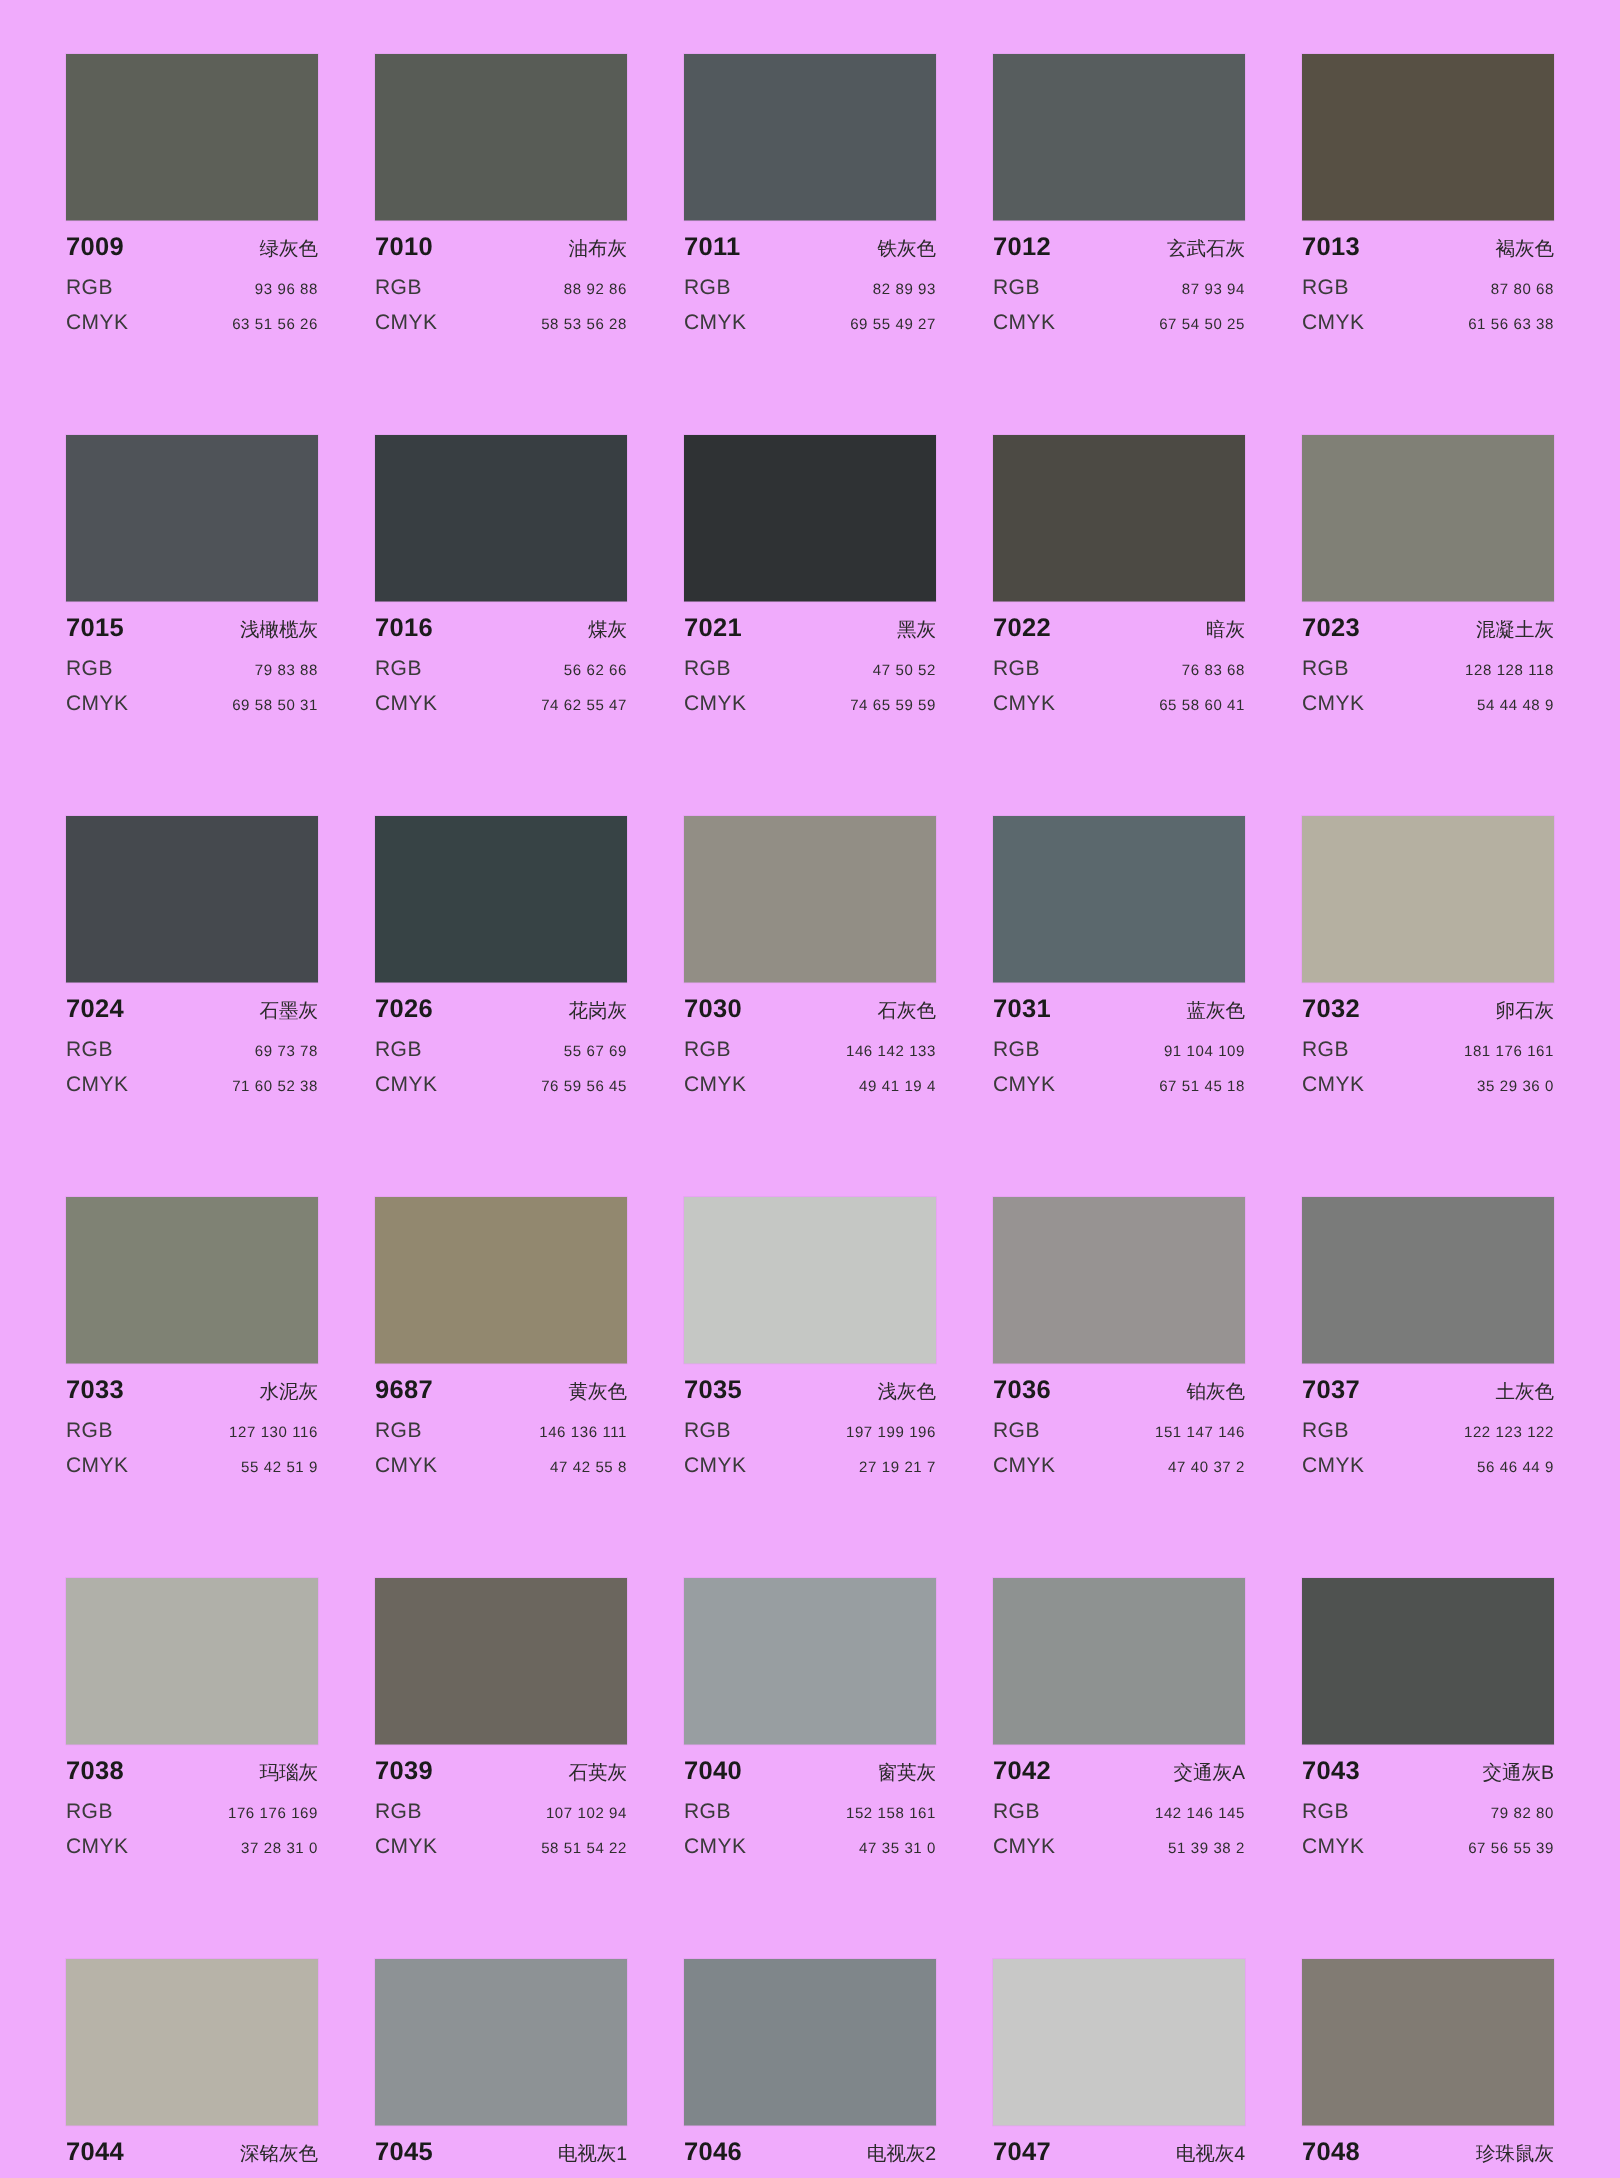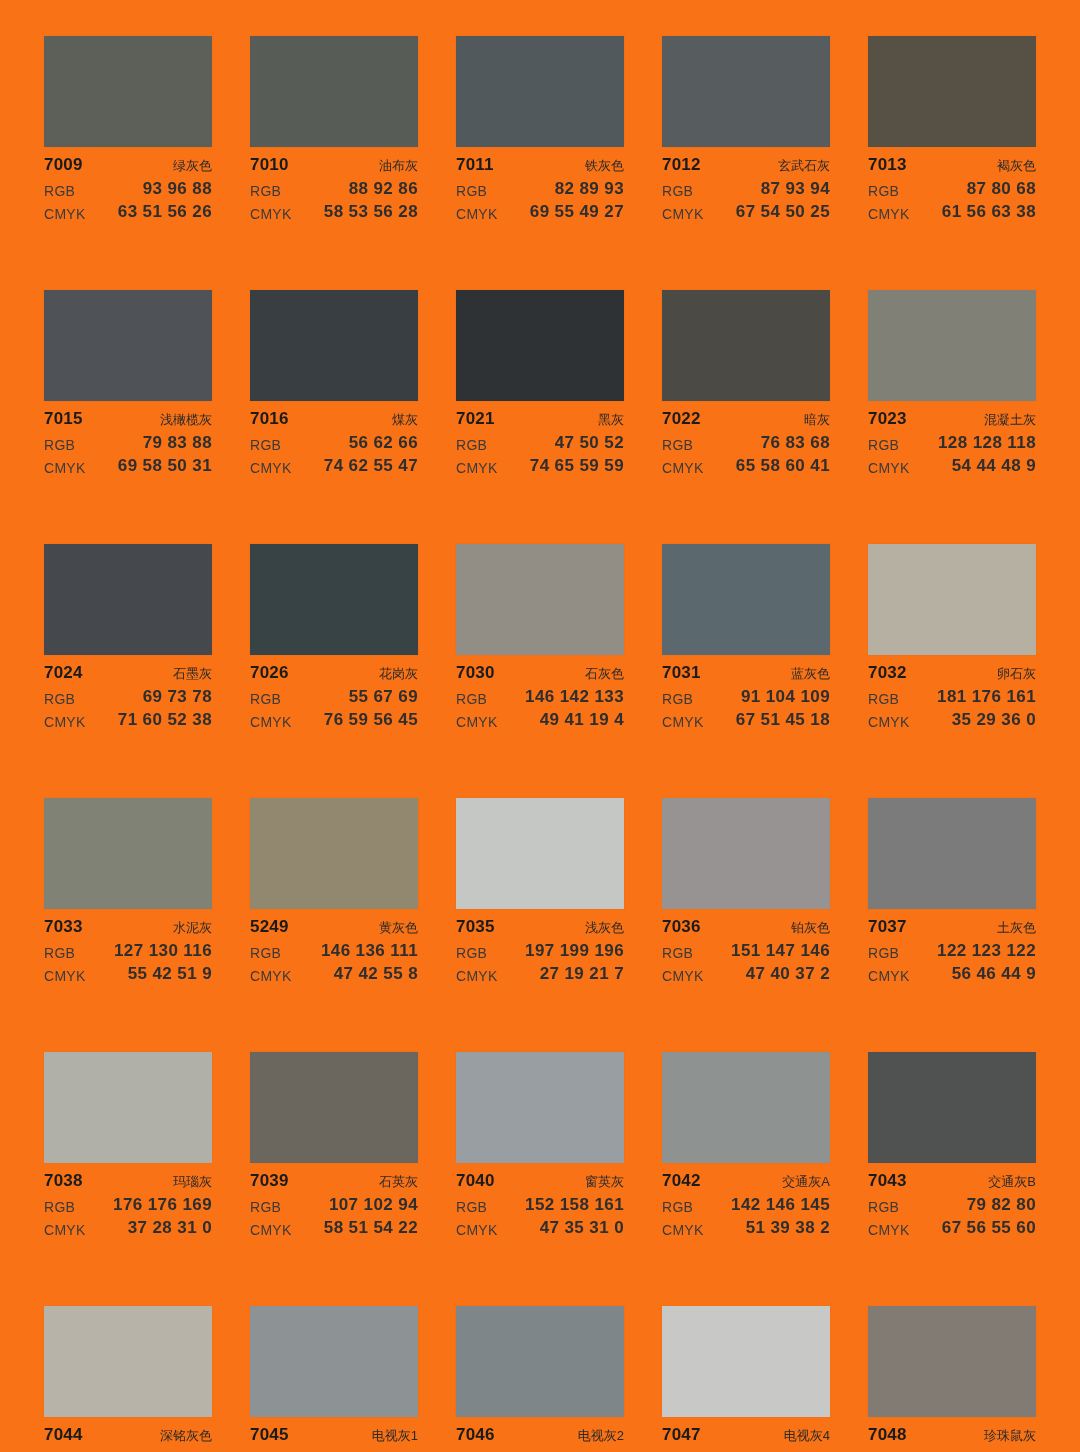--- a/index.html
+++ b/index.html
@@ -14,21 +14,21 @@
     font-family: "Liberation Sans", "DejaVu Sans", sans-serif;
     -webkit-font-smoothing: antialiased;
     overflow: hidden;
   }
   .sheet {
     position: relative;
     width: 1080px;
     height: 1452px;
     box-sizing: border-box;
     padding: 36px 20px 0 44px;
-    background: #f97316;
+    background: #f0abfc;
   }
   .grid {
     display: grid;
     grid-template-columns: repeat(5, 168px);
     column-gap: 38px;
     row-gap: 68px;
     align-content: start;
   }
   .card {
     width: 168px;
@@ -69,26 +69,25 @@
     margin-top: 5px;
     height: 18px;
   }
   .vlabel {
     font-size: 14px;
     color: #3a3a3a;
     letter-spacing: 0.3px;
     white-space: nowrap;
   }
   .vnums {
-    font-size: 17px;
+    font-size: 10px;
     color: #2e2e2e;
     white-space: nowrap;
     letter-spacing: 0.4px;
     text-align: right;
-    font-weight: bold;
   }
 </style>
 </head>
 <body>
 
 <div class="sheet">
   <div class="grid" id="grid">
       <div class="card">
         <div class="swatch" style="background: rgb(93, 96, 88);"></div>
         <div class="meta">
@@ -358,21 +357,21 @@
           <div class="row-vals">
             <span class="vlabel">CMYK</span>
             <span class="vnums">55 42 51 9</span>
           </div>
         </div>
       </div>
       <div class="card">
         <div class="swatch" style="background: rgb(146, 136, 111);"></div>
         <div class="meta">
           <div class="row-head">
-            <span class="code">5249</span>
+            <span class="code">9687</span>
             <span class="cname">黄灰色</span>
           </div>
           <div class="row-vals">
             <span class="vlabel">RGB</span>
             <span class="vnums">146 136 111</span>
           </div>
           <div class="row-vals">
             <span class="vlabel">CMYK</span>
             <span class="vnums">47 42 55 8</span>
           </div>
@@ -503,21 +502,21 @@
           <div class="row-head">
             <span class="code">7043</span>
             <span class="cname">交通灰B</span>
           </div>
           <div class="row-vals">
             <span class="vlabel">RGB</span>
             <span class="vnums">79 82 80</span>
           </div>
           <div class="row-vals">
             <span class="vlabel">CMYK</span>
-            <span class="vnums">67 56 55 60</span>
+            <span class="vnums">67 56 55 39</span>
           </div>
         </div>
       </div>
       <div class="card">
         <div class="swatch" style="background: rgb(183, 179, 168);"></div>
         <div class="meta">
           <div class="row-head">
             <span class="code">7044</span>
             <span class="cname">深铭灰色</span>
           </div>

